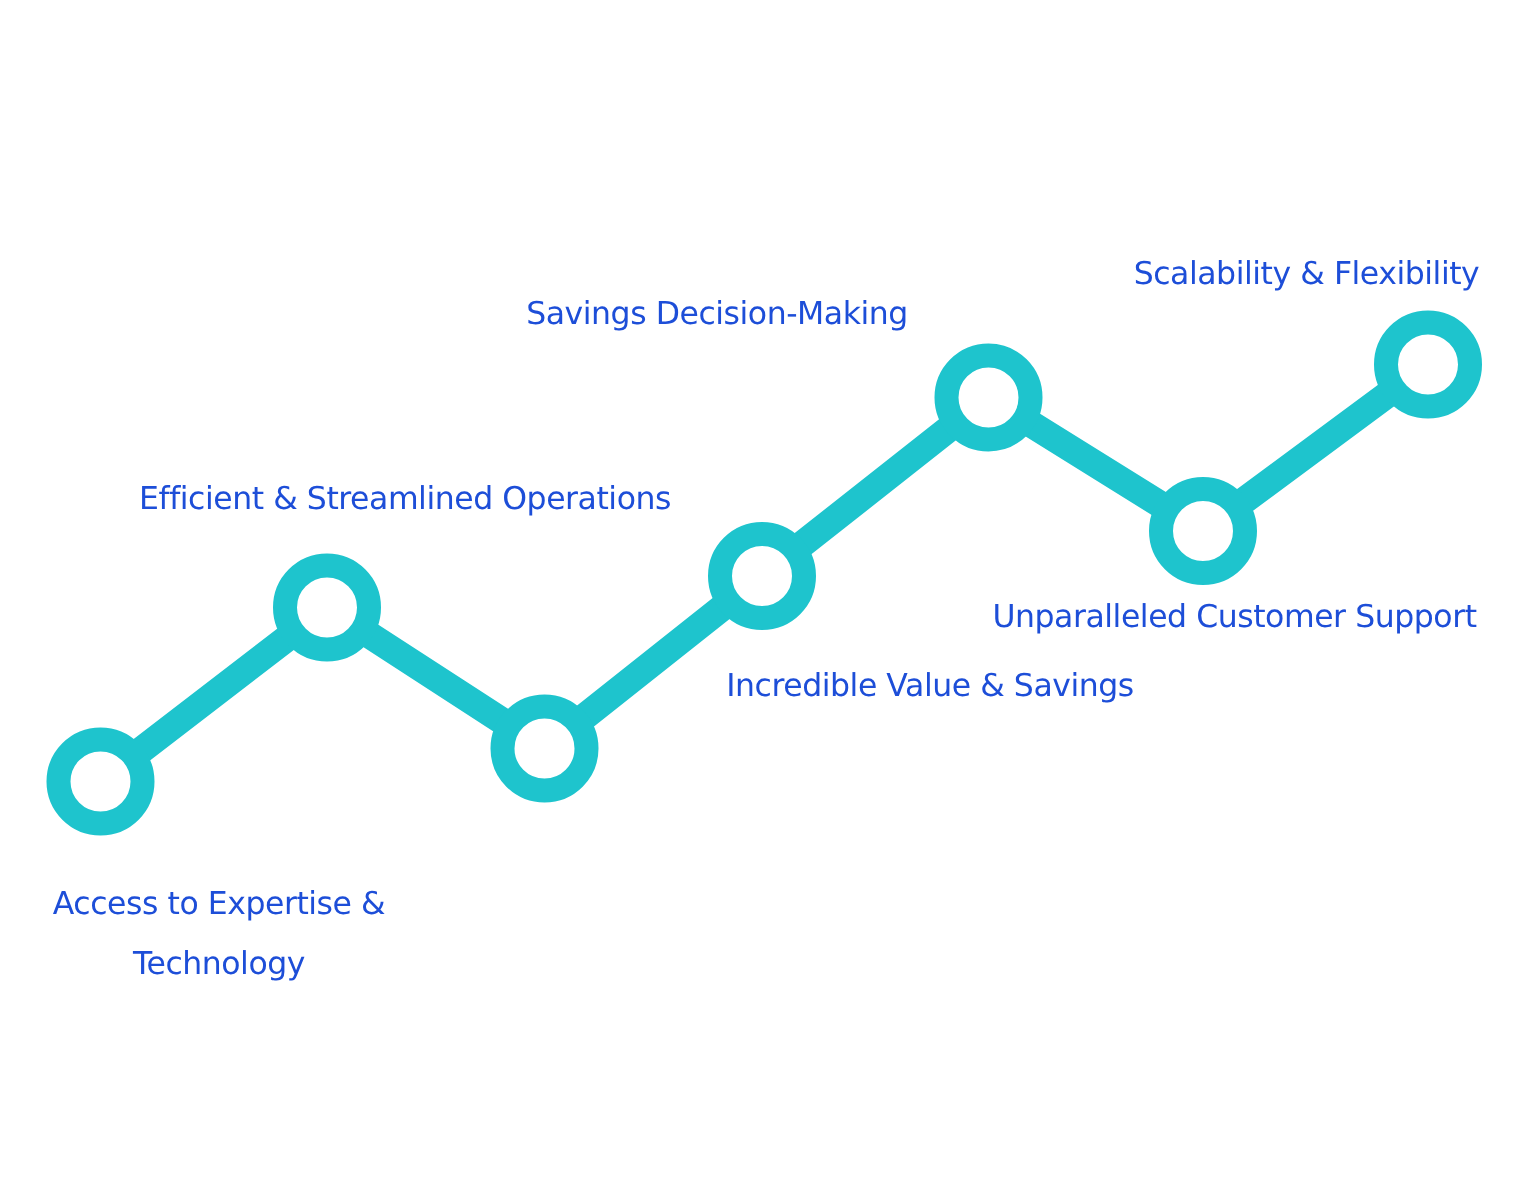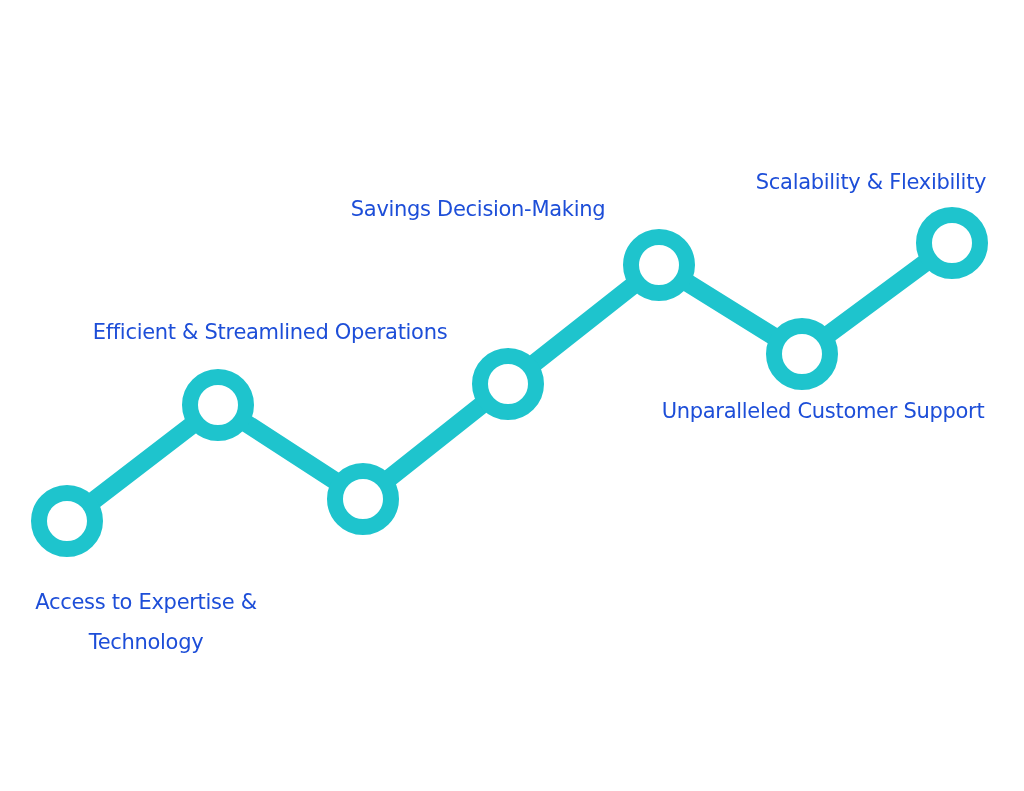--- a/index.html
+++ b/index.html
@@ -50,20 +50,21 @@
       <circle cx="659" cy="265" r="28" fill="#ffffff" stroke="#1EC4CD" stroke-width="16"></circle>
       <circle cx="802" cy="354" r="28" fill="#ffffff" stroke="#1EC4CD" stroke-width="16"></circle>
       <circle cx="952" cy="243" r="28" fill="#ffffff" stroke="#1EC4CD" stroke-width="16"></circle>
     </svg>
 
   <div class="node-label wrap" style="left:146px; top:582px;">Access to Expertise &amp; Technology</div>
 
   <div class="node-label" style="left:246px; top:318px;margin-left:24px;">Efficient &amp; Streamlined Operations</div>
 
 
+  <div class="node-label" style="left:620px; top:443px;">Incredible Value &amp; Savings</div>
 
   <div class="node-label" style="left:478px; top:195px;">Savings Decision-Making</div>
 
   <div class="node-label" style="left:823px; top:397px;text-align:right;">Unparalleled Customer Support</div>
 
   <div class="node-label" style="left:871px; top:168px;">Scalability &amp; Flexibility</div>
 
 </div>
 
 </body></html>

